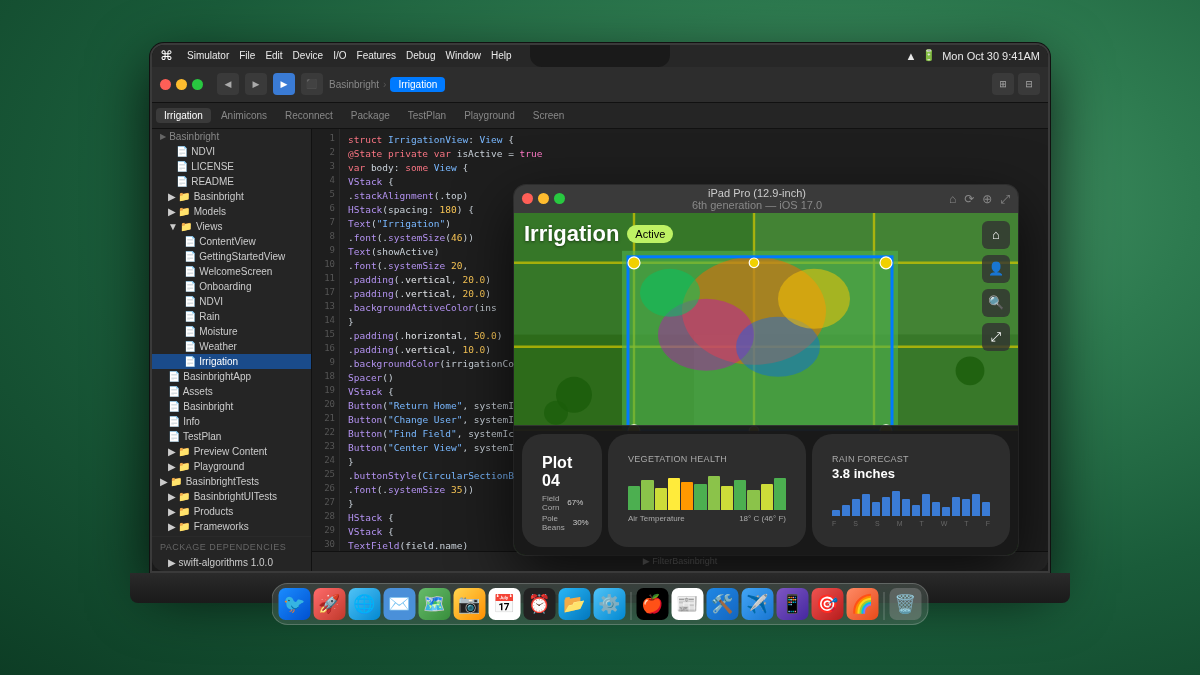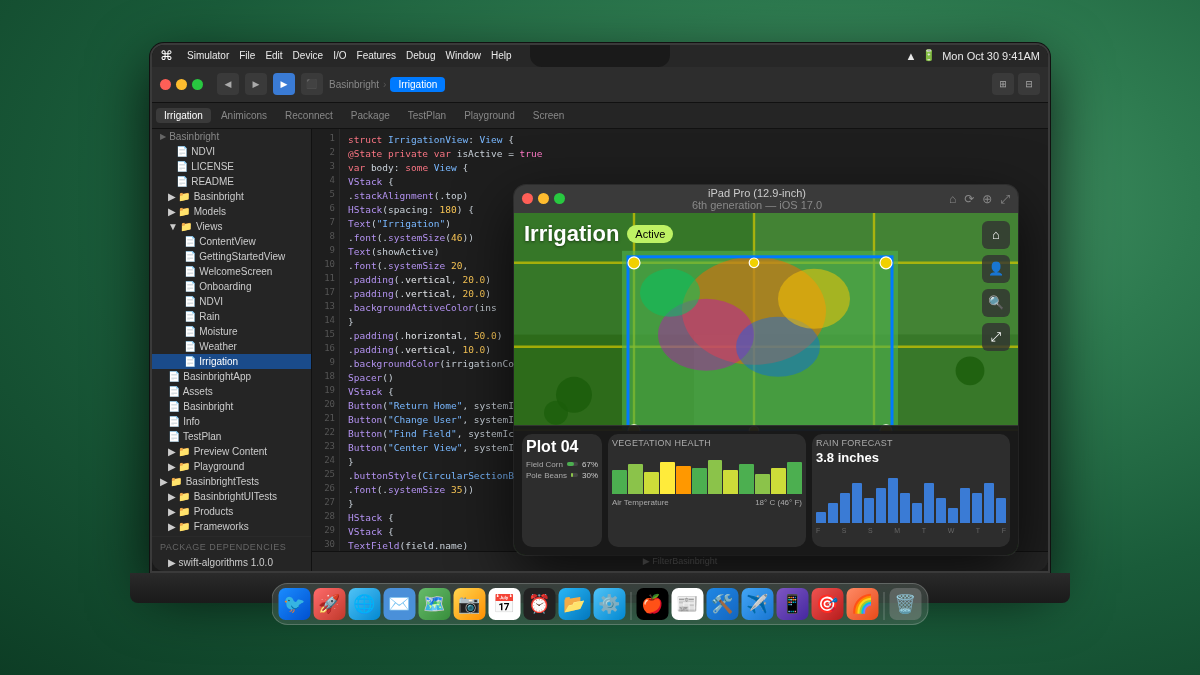--- a/index.html
+++ b/index.html
@@ -446,22 +446,22 @@
       border-top: 1px solid rgba(255,255,255,0.1);
       display: flex;
       padding: 8px;
       gap: 6px;
       z-index: 10;
     }
 
     .panel-card {
       flex: 1;
       background: rgba(50,50,50,0.8);
-      border-radius: 10px;
-      padding: 4px;
+      border-radius: 20px;
+      padding: 20px;
       display: flex;
       flex-direction: column;
       overflow: hidden;
     }
 
     .panel-card-title {
       font-size: 9px;
       color: #aaa;
       margin-bottom: 2px;
       text-transform: uppercase;

